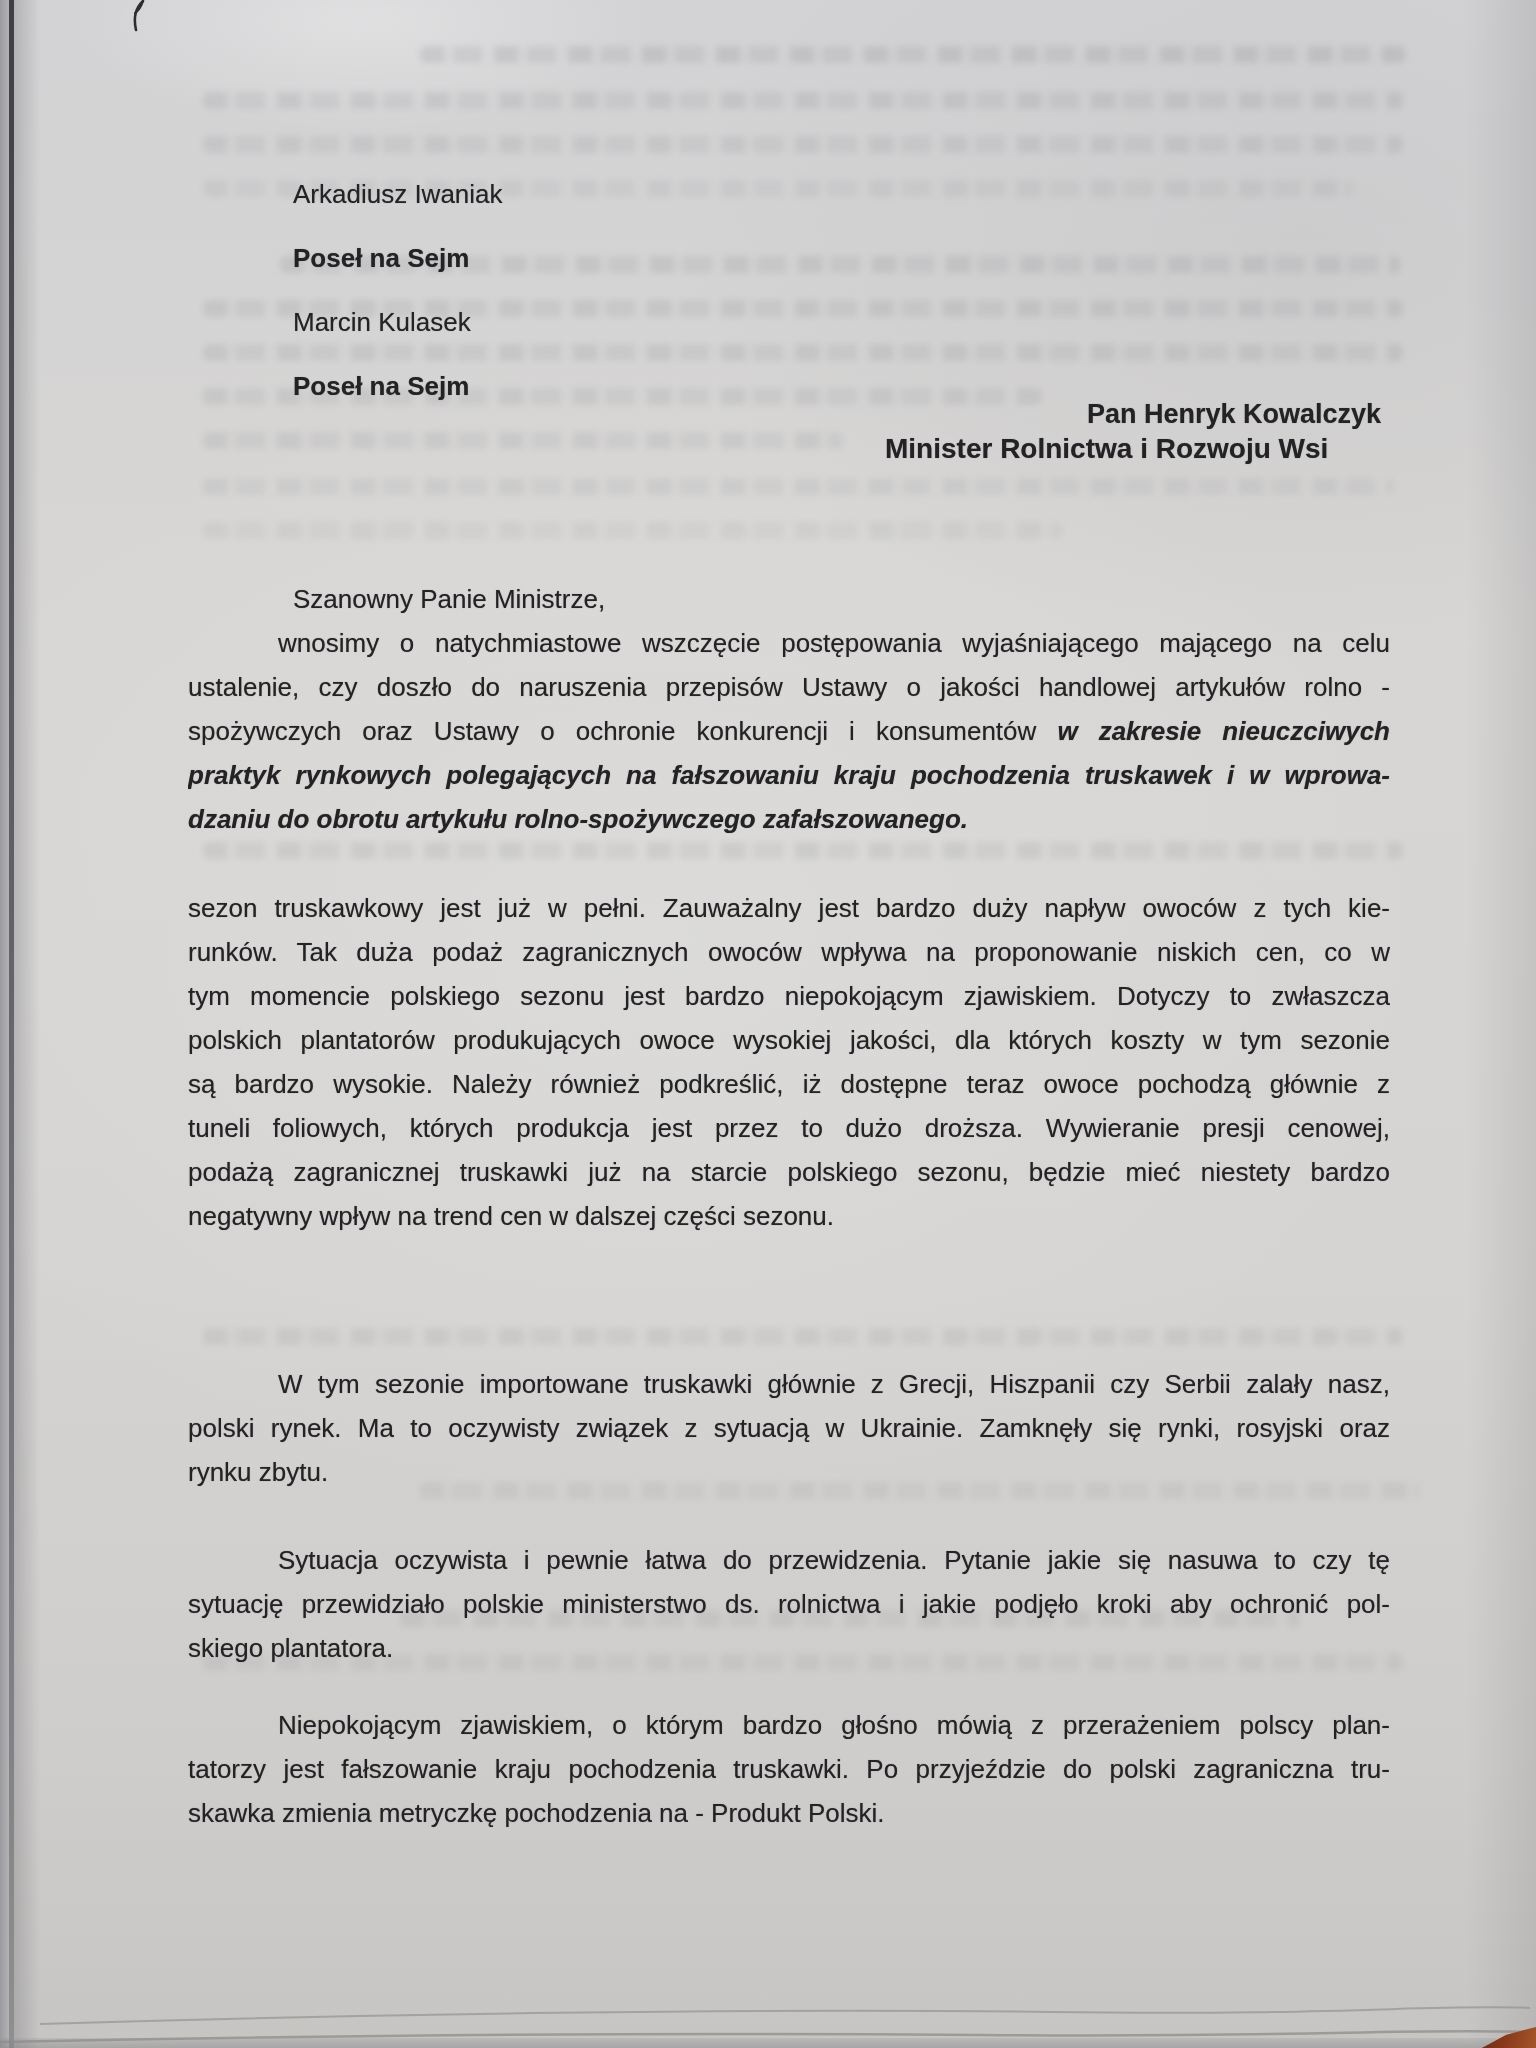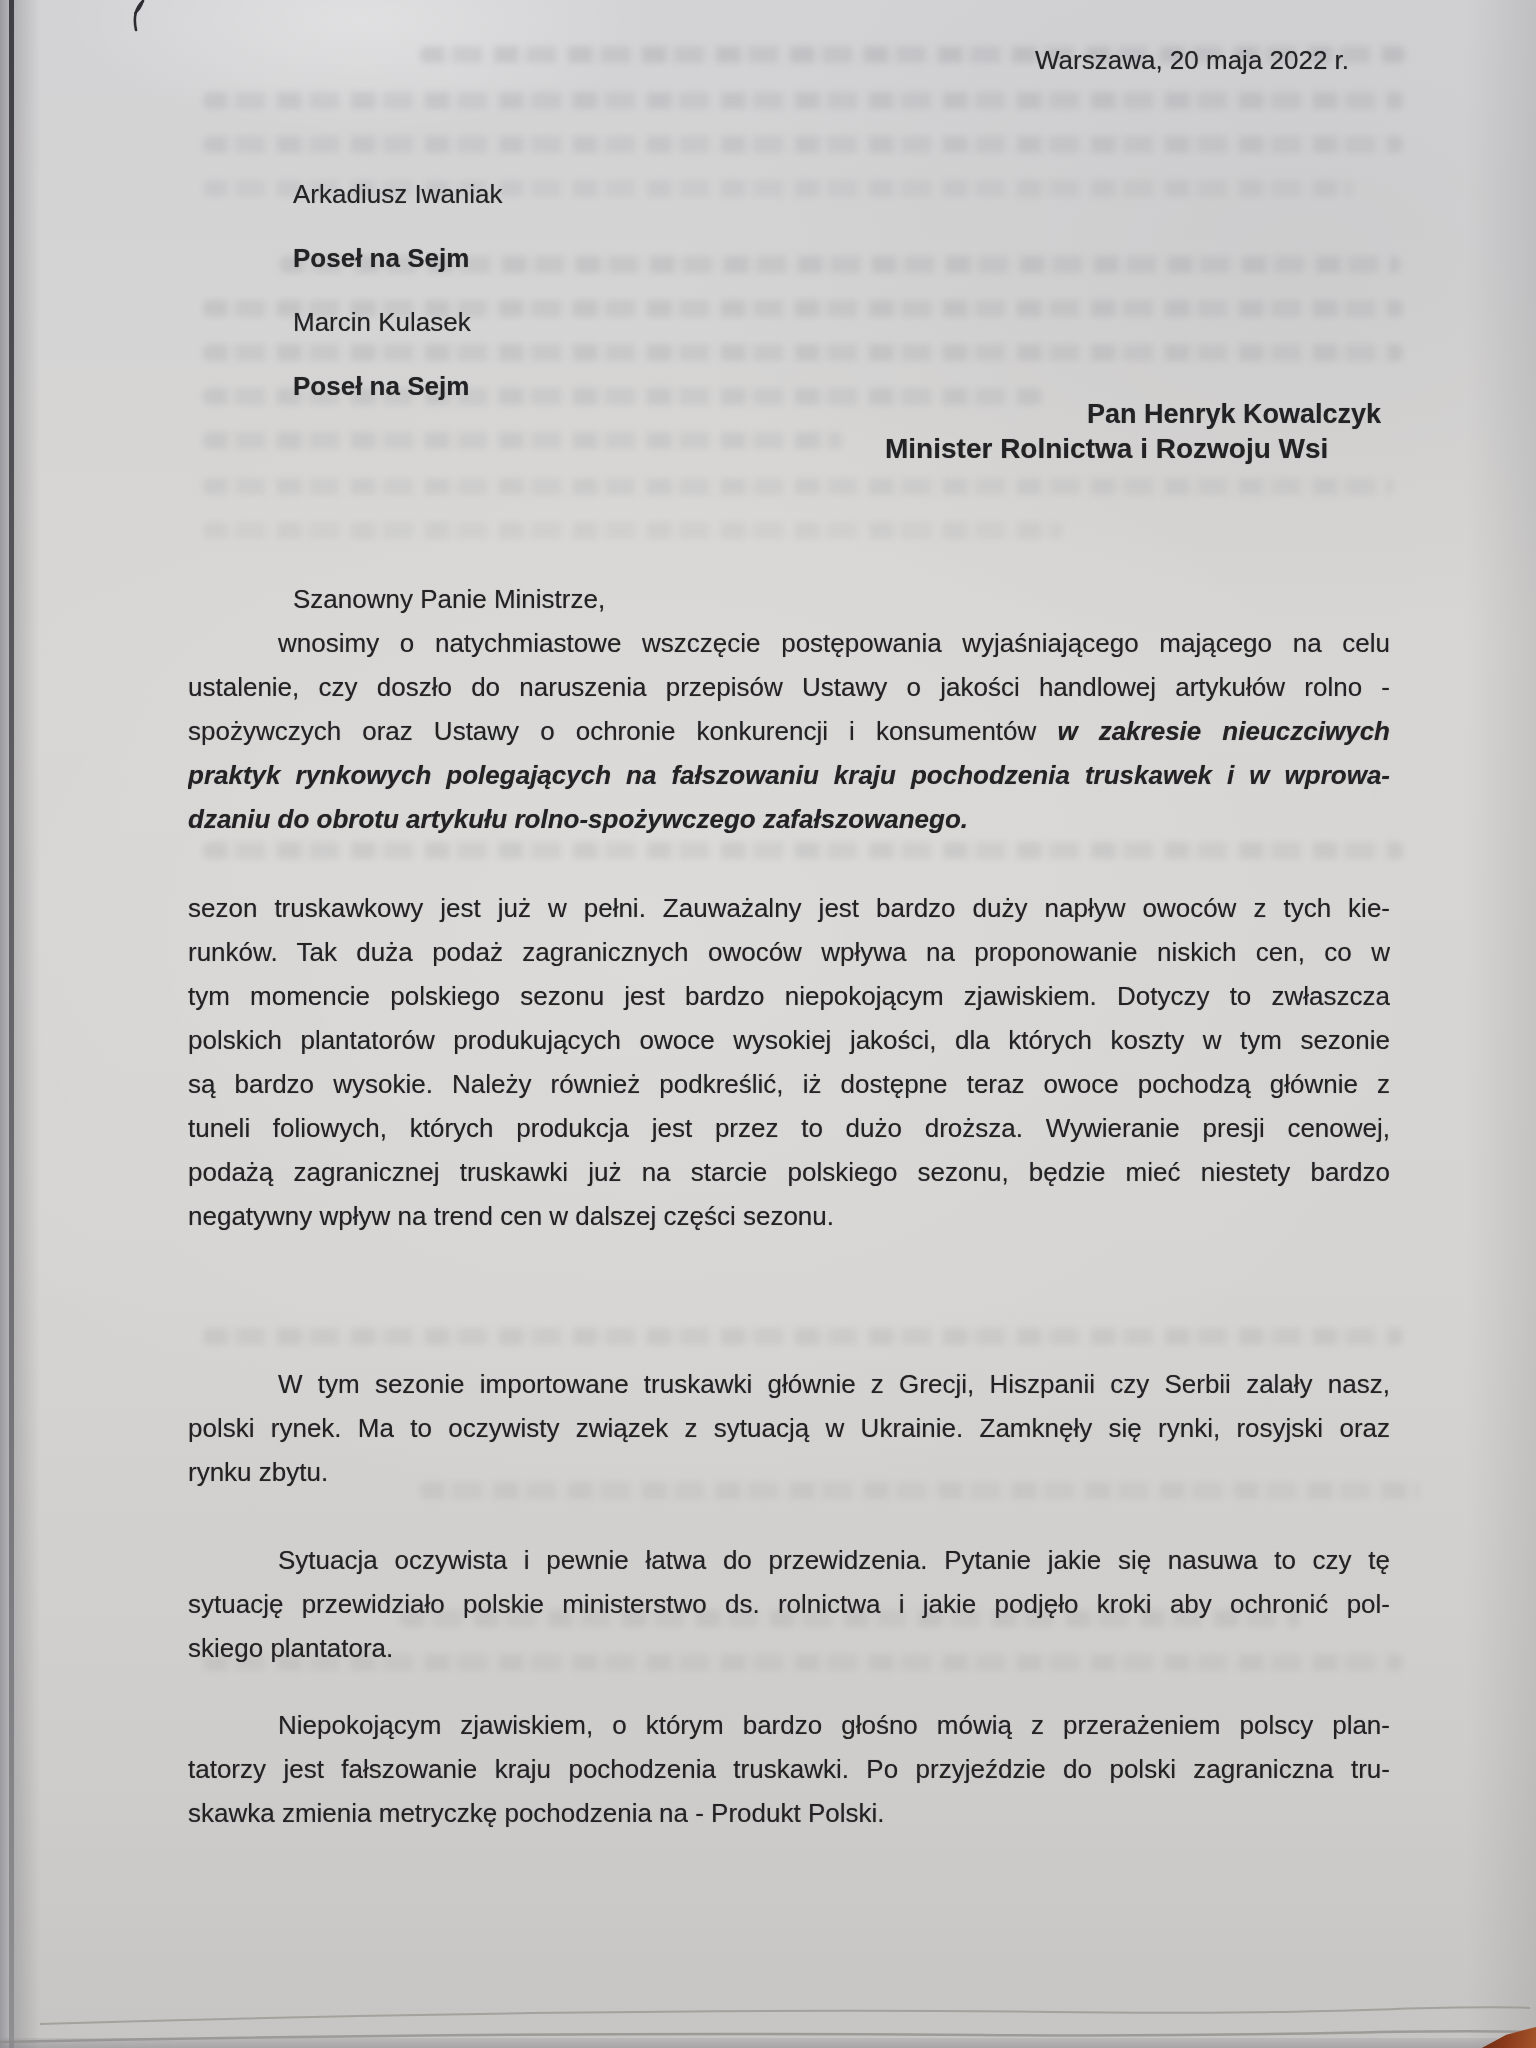--- a/index.html
+++ b/index.html
@@ -67,21 +67,20 @@
   <div class="bleed" style="left:203px;top:388px;width:840px;opacity:.42"></div>
   <div class="bleed" style="left:203px;top:432px;width:640px;opacity:.40"></div>
   <div class="bleed" style="left:203px;top:478px;width:1190px;opacity:.34"></div>
   <div class="bleed" style="left:203px;top:522px;width:860px;opacity:.28"></div>
   <div class="bleed" style="left:203px;top:842px;width:1200px;opacity:.42"></div>
   <div class="bleed" style="left:203px;top:1328px;width:1200px;opacity:.38"></div>
   <div class="bleed" style="left:420px;top:1482px;width:1000px;opacity:.33"></div>
   <div class="bleed" style="left:400px;top:1610px;width:900px;opacity:.38"></div>
   <div class="bleed" style="left:203px;top:1654px;width:1200px;opacity:.33"></div>
 
-  <div class="abs txt" style="left:1035px;top:38px;">Warszawa, 20 maja 2022 r.</div>
 
   <div class="abs txt" style="left:293px;top:172px;">Arkadiusz Iwaniak</div>
   <div class="abs txt b" style="left:293px;top:236px;">Poseł na Sejm</div>
   <div class="abs txt" style="left:293px;top:300px;">Marcin Kulasek</div>
   <div class="abs txt b" style="left:293px;top:364px;">Poseł na Sejm</div>
 
   <div class="abs txt b" style="left:1087px;top:392px;font-size:27px;">Pan Henryk Kowalczyk</div>
   <div class="abs txt b" style="left:885px;top:427px;font-size:28px;">Minister Rolnictwa i Rozwoju Wsi</div>
 
   <div class="abs txt" style="left:293px;top:577px;">Szanowny Panie Ministrze,</div>

